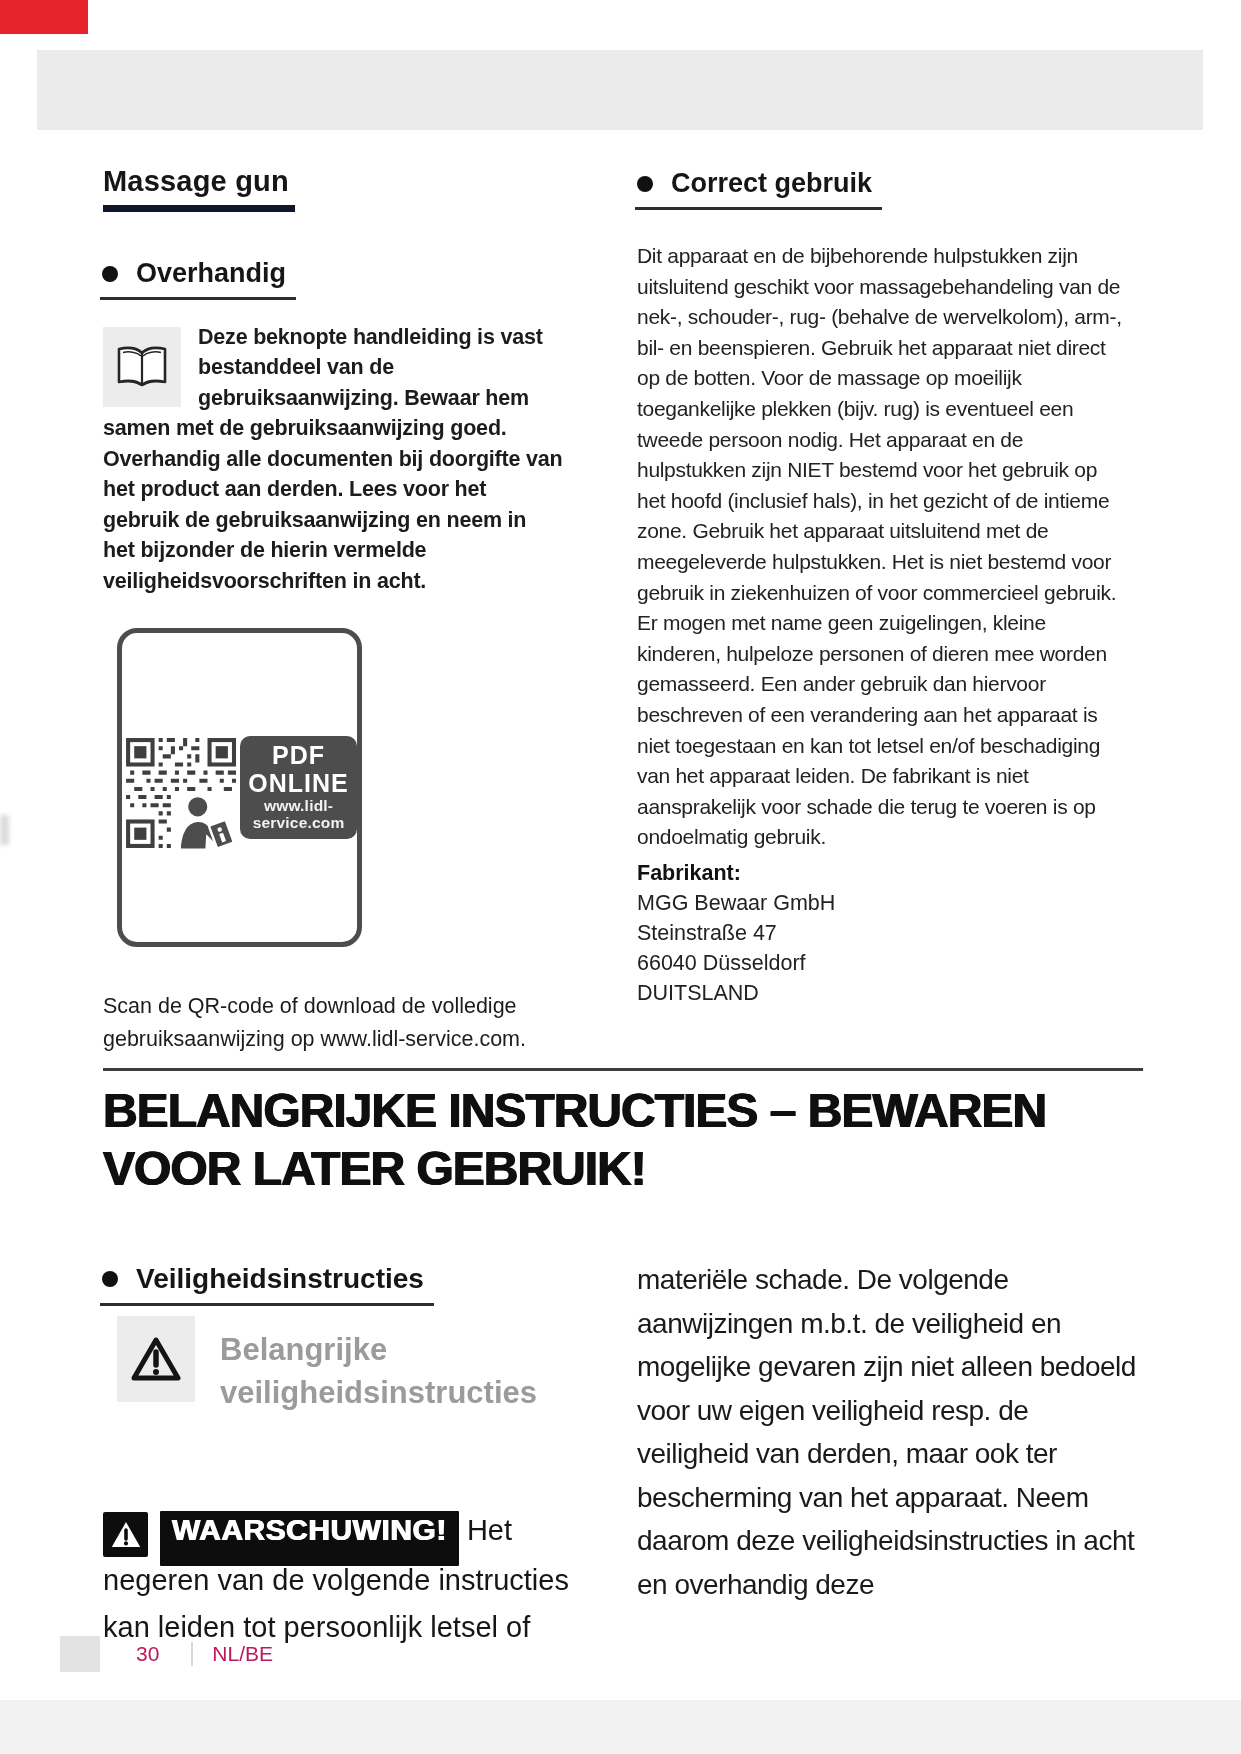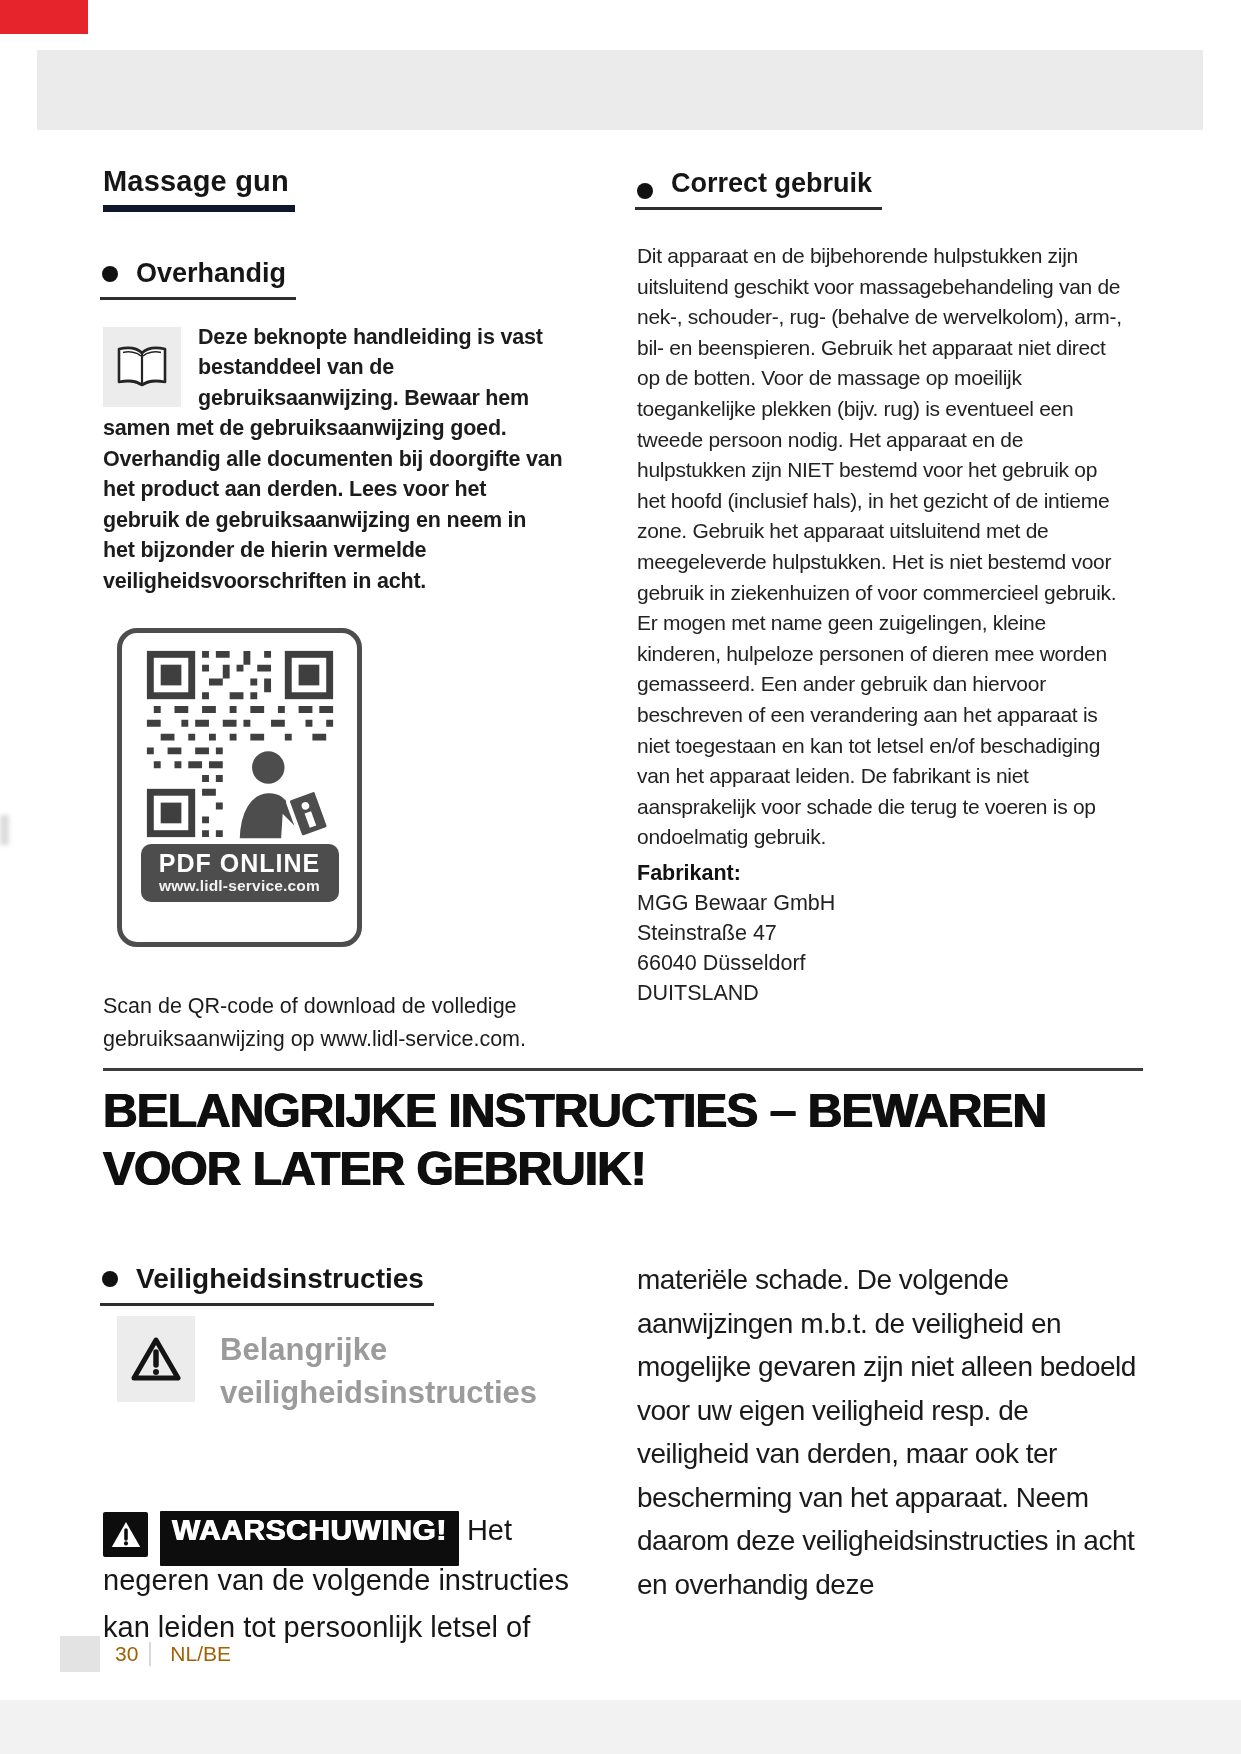--- a/index.html
+++ b/index.html
@@ -16,30 +16,30 @@
   .doc-title{
     left:103px;top:146px;display:inline-block;font-size:29px;font-weight:bold;
     letter-spacing:0.2px;padding:0 6px 7px 0;border-bottom:7px solid #0f172a;color:#161616;
   }
   .sec-head{
     display:inline-flex;align-items:center;border-bottom:3px solid #2e2e2e;
     padding:0 10px 8px 2px;font-weight:bold;color:#161616;
   }
   .sec-head .dot{width:16px;height:16px;border-radius:50%;background:#111;margin-right:18px;flex:none;}
   .head-inleiding{left:100px;top:236px;font-size:27px;}
-  .head-correct{left:635px;top:146px;font-size:27px;align-items:flex-end;}
+  .head-correct{left:635px;top:146px;font-size:27px;}
   .head-veiligheid{left:100px;top:1240px;font-size:28px;}
 
   .intro{left:103px;top:300px;width:460px;font-size:21.5px;font-weight:bold;line-height:30.5px;letter-spacing:-0.2px;}
   .book-box{float:left;width:78px;height:80px;background:#ececec;margin:5px 17px 5px 0;
     display:flex;align-items:center;justify-content:center;}
 
   .qr-wrap{
     left:117px;top:628px;width:245px;height:319px;box-sizing:border-box;background:#fff;
-    border:5px solid #4d4d4d;border-radius:20px;display:flex;flex-direction:column;align-items:center;
+    border:5px solid #4d4d4d;border-radius:20px;display:flex;flex-direction:row;align-items:center;
   }
   .qr-svg{width:200px;height:200px;margin-top:11px;}
   .pdf-badge{width:198px;box-sizing:border-box;background:#4d4d4d;border-radius:10px;
     color:#ffffff;text-align:center;padding:5px 0 8px;}
   .pdf-title{font-size:25px;font-weight:bold;letter-spacing:1px;line-height:28px;}
   .pdf-url{font-size:15.5px;font-weight:bold;letter-spacing:0.2px;line-height:17px;color:#f2f2f2;}
 
   .qr-caption{left:103px;top:968px;width:472px;font-size:21.5px;line-height:33px;}
 
   .divider{left:103px;top:1068px;width:1040px;height:3px;background:#3d3d3d;}
@@ -59,21 +59,21 @@
   .warn-label{background:#0d0d0d;color:#fff;font-weight:bold;font-size:30px;letter-spacing:0.5px;
     padding:2px 12px 20px;border-radius:1px;
     text-shadow:0.6px 0 0 currentColor,-0.6px 0 0 currentColor;}
 
   .right-body{left:637px;top:220px;width:492px;font-size:21px;line-height:30.6px;letter-spacing:-0.3px;color:#222;}
   .fabrikant{left:637px;top:858px;font-size:21.5px;line-height:30px;color:#222;}
   .fabrikant .label{font-weight:bold;color:#121212;}
 
   .continuation{left:637px;top:1230px;width:505px;font-size:28px;line-height:43.5px;letter-spacing:-0.5px;color:#1a1a1a;}
 
-  .footer{left:60px;top:1636px;display:flex;align-items:center;font-size:21px;color:#a16207;}
+  .footer{left:60px;top:1636px;display:flex;align-items:center;font-size:21px;color:#be185d;gap:21px;}
   .footer-block{width:40px;height:36px;background:#e3e3e3;margin-right:15px;}
   .page-num{padding-right:11px;}
   .region{border-left:2px solid #d9d9d9;padding-left:19px;}
 </style>
 </head>
 <body>
 
 <div class="page">
 
   <div class="abs red-mark"></div>

